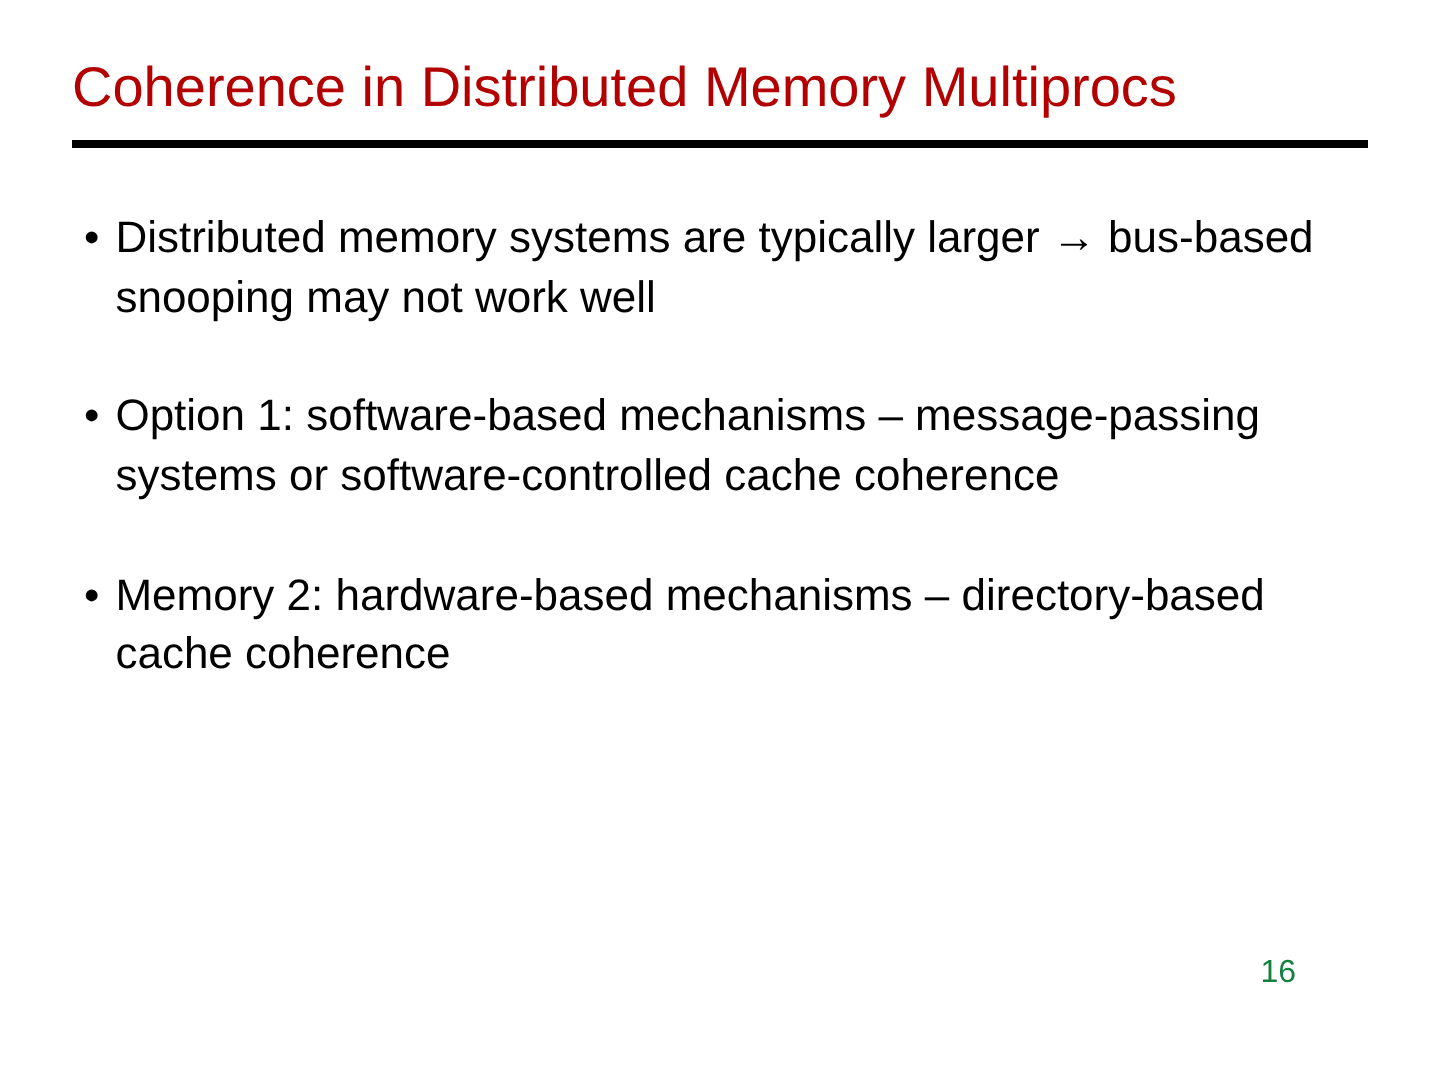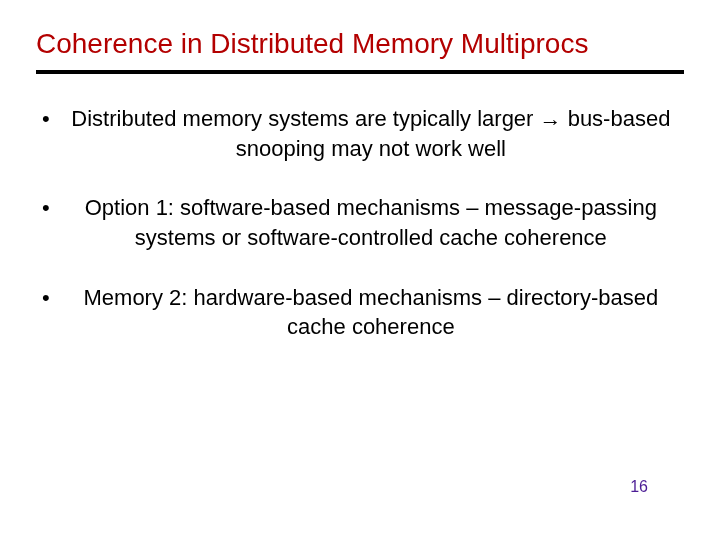--- a/index.html
+++ b/index.html
@@ -40,28 +40,27 @@
     line-height: 1.35;
     color: #000;
     margin-bottom: 30px;
   }
   .dot {
     flex: 0 0 auto;
     margin-right: 8px;
   }
   .bullet-text {
     flex: 1 1 auto;
-    text-align: center;
   }
   .pagenum {
     position: absolute;
     right: 72px;
     bottom: 44px;
     font-size: 16px;
-    color: #4c1d95;
+    color: #15803d;
   }
 </style>
 </head>
 <body>
 
 <div class="slide">
   <div class="title">Coherence in Distributed Memory Multiprocs</div>
   <hr class="rule">
   <div class="bullets">
     <div class="bullet">

